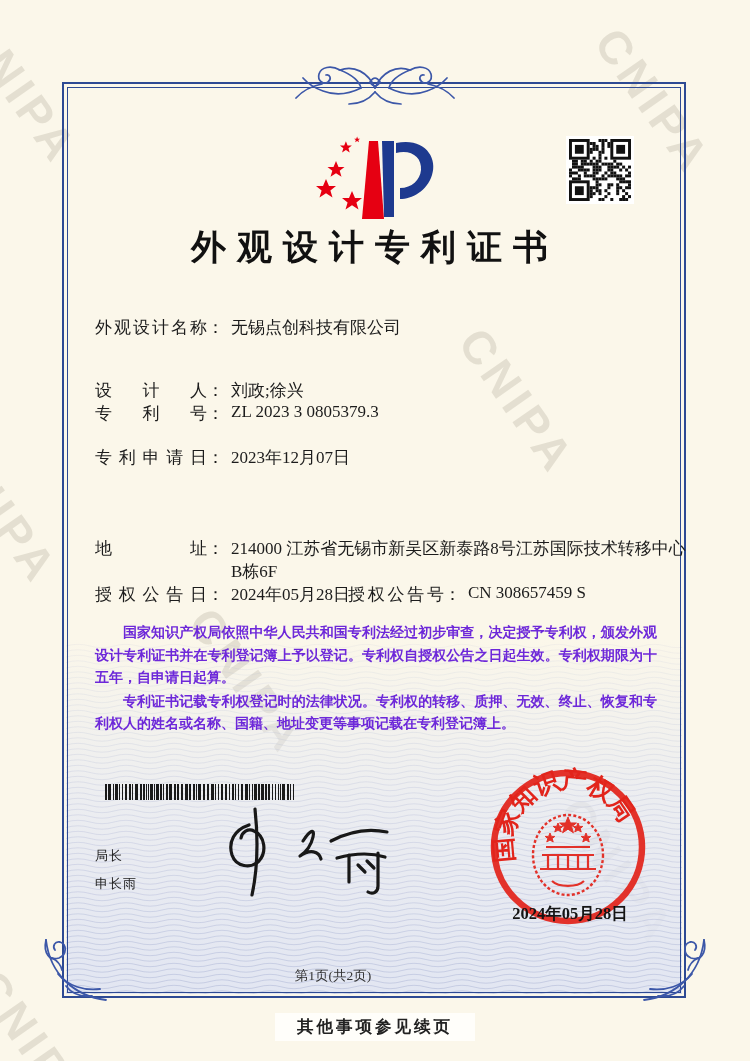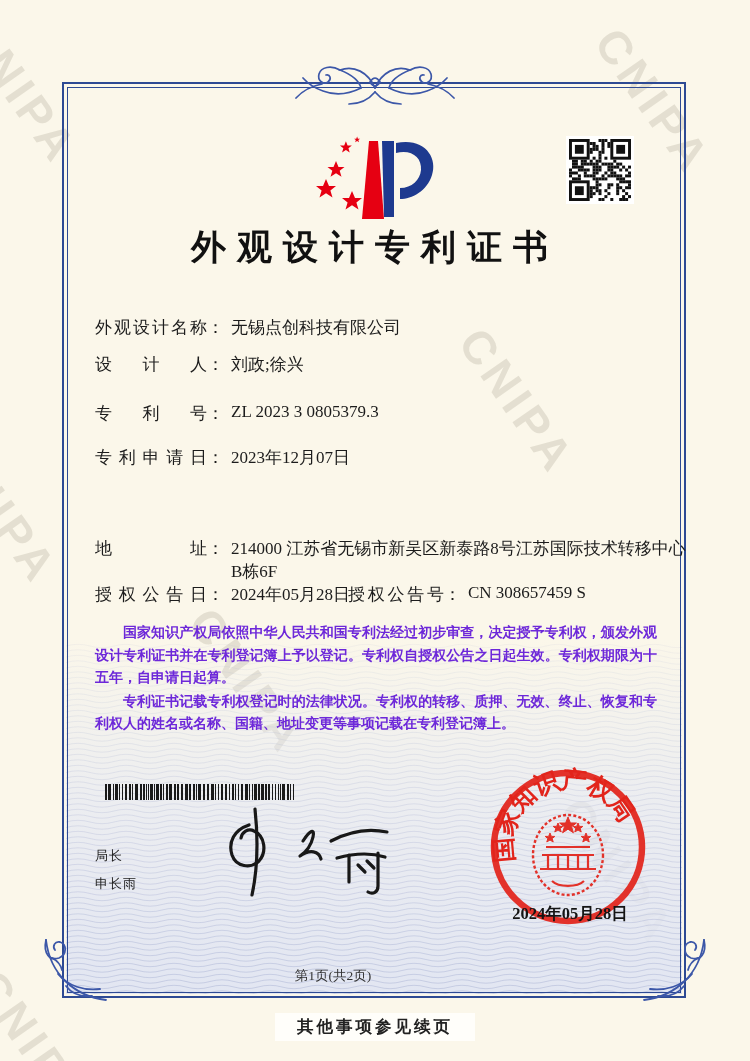--- a/index.html
+++ b/index.html
@@ -346,21 +346,21 @@
         <rect x="53.1" y="59.0" width="3.0" height="3.0" fill="#111"></rect>
         <rect x="56.1" y="59.0" width="3.0" height="3.0" fill="#111"></rect>
       </svg>
   </div>
 
   <div class="title">外观设计专利证书</div>
 
   <div class="frow" style="top:316px">
     <span class="flabel">外观设计名称</span><span class="fcolon">：</span><span class="fvalue">无锡点创科技有限公司</span>
   </div>
-  <div class="frow" style="top:353px">
+  <div class="frow" style="top:379px">
     <span class="flabel">设计人</span><span class="fcolon">：</span><span class="fvalue">刘政;徐兴</span>
   </div>
   <div class="frow" style="top:402px">
     <span class="flabel">专利号</span><span class="fcolon">：</span><span class="fvalue">ZL 2023 3 0805379.3</span>
   </div>
   <div class="frow" style="top:446px">
     <span class="flabel">专利申请日</span><span class="fcolon">：</span><span class="fvalue">2023年12月07日</span>
   </div>
   <div class="frow" style="top:537px">
     <span class="flabel">地址</span><span class="fcolon">：</span><span class="fvalue wrap">214000 江苏省无锡市新吴区新泰路8号江苏国际技术转移中心B栋6F</span>

